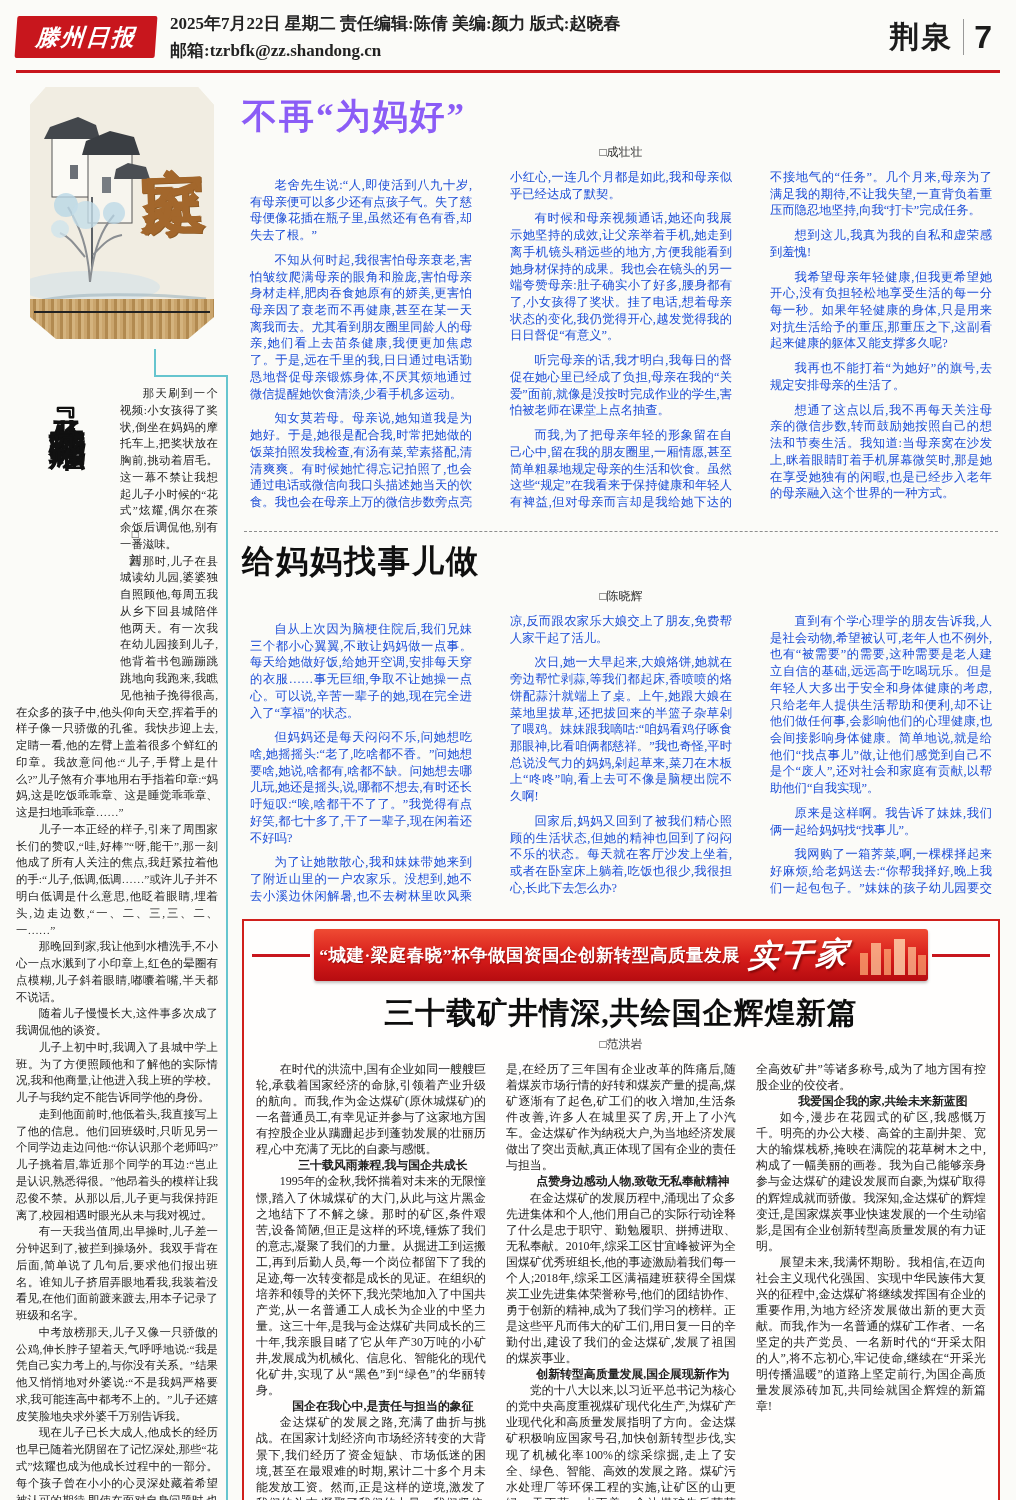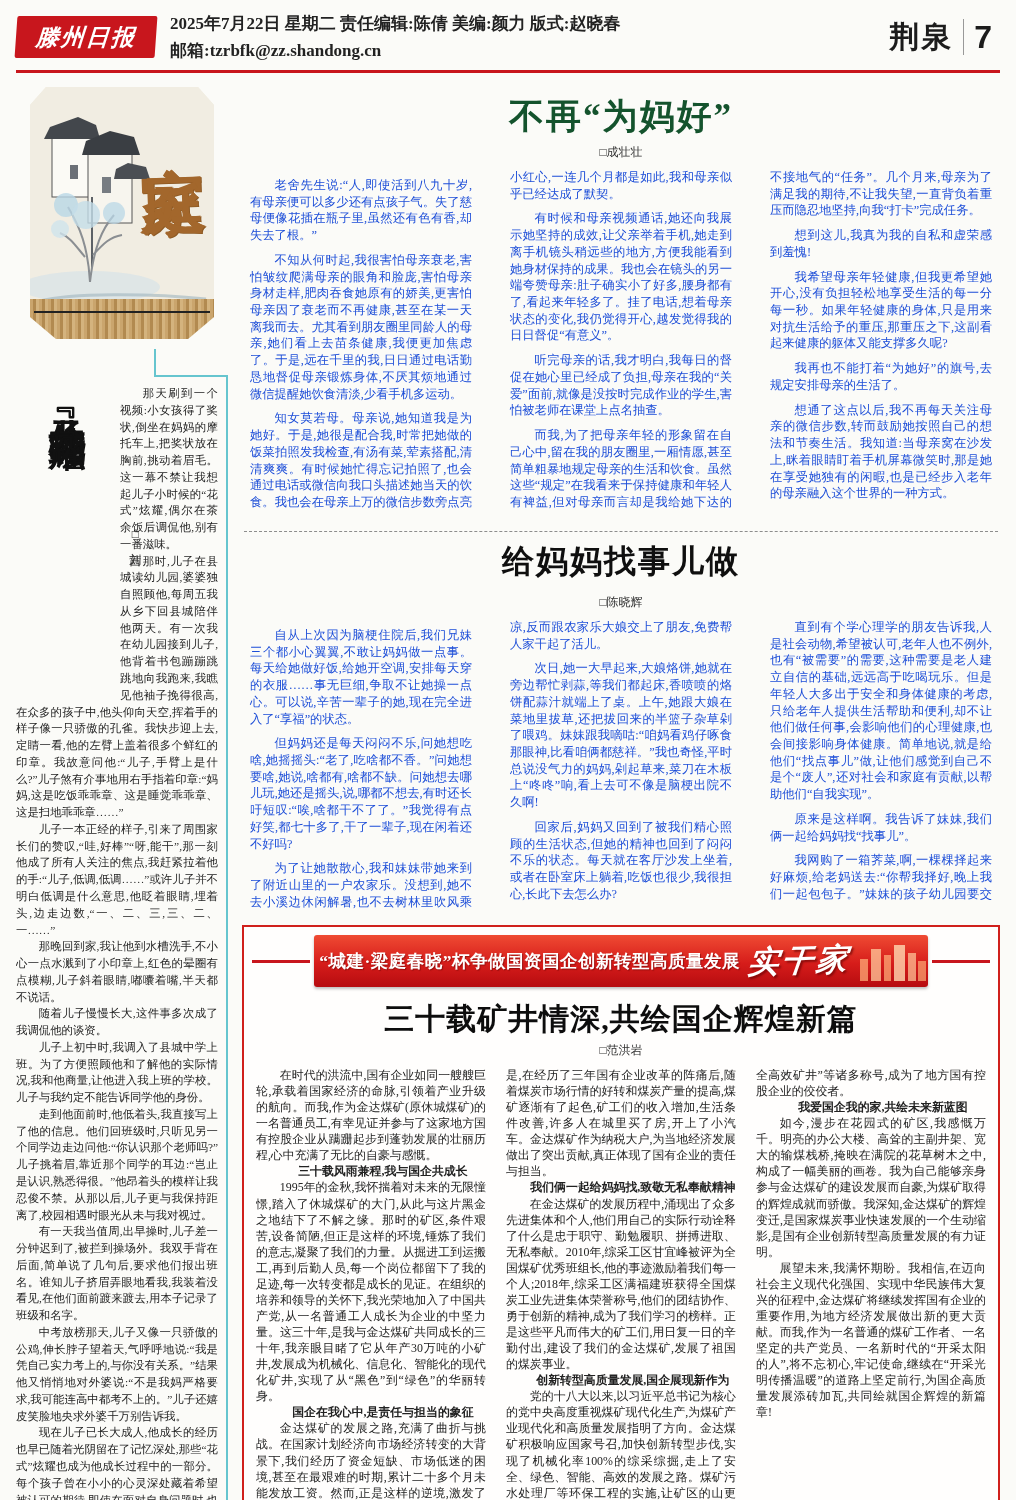--- a/index.html
+++ b/index.html
@@ -39,22 +39,22 @@
   .teal-h:before{content:"";position:absolute;left:0;top:0;width:2px;height:26px;background:#66c5cf;transform:translateY(-26px);}
 
   
   .left-article{position:absolute;top:306px;left:0;right:10px;bottom:0;overflow:hidden;}
   .vtitle-block{float:left;width:104px;height:310px;display:flex;gap:10px;}
   .vtitle{writing-mode:vertical-rl;font-size:37px;font-weight:900;line-height:1.05;letter-spacing:2px;color:#111;margin-top:4px;}
   .vauthor{writing-mode:vertical-rl;font-size:12px;color:#333;margin-top:142px;letter-spacing:2px;}
   .left-article p{margin:0;text-indent:2em;font-size:11.4px;line-height:1.47;text-align:justify;color:#222;}
 
   
-  .a-title{text-align:center;font-size:35px;font-weight:900;letter-spacing:2px;margin:14px 0 4px;color:#14532d;}
-  .a-title2{text-align:center;font-size:32px;font-weight:900;letter-spacing:2px;margin:6px 0 10px;color:#0f0f0f;}
+  .a-title{text-align:left;font-size:35px;font-weight:900;letter-spacing:2px;margin:14px 0 4px;color:#8b5cf6;}
+  .a-title2{font-size:32px;font-weight:900;letter-spacing:2px;margin:6px 0 4px;color:#0f0f0f;}
   .byline{text-align:center;font-size:12px;color:#333;margin-bottom:8px;}
   .cols{column-count:3;column-gap:22px;column-fill:auto;overflow:hidden;text-align:justify;}
   .cols p{margin:8px;text-indent:2em;font-size:12.3px;line-height:1.36;color:#1d4ed8;}
   .cols-a1{height:352px;}
   .cols-a2{height:296px;}
   .dashed{border:none;border-top:1.5px dashed #8d8d8d;margin:10px 2px 8px;}
 
   
   .feature{border:2.5px solid #d0201c;margin-top:10px;padding:6px 12px 8px;background:#fffefd;position:relative;}
   .banner{position:relative;height:54px;margin:2px 0 2px;}
@@ -141,21 +141,21 @@
 
     <main class="main-col">
 
       <section>
         <h1 class="a-title">不再“为妈好”</h1>
         <div class="byline">□成壮壮</div>
         <div class="cols cols-a1">
           <p>老舍先生说:“人,即使活到八九十岁,有母亲便可以多少还有点孩子气。失了慈母便像花插在瓶子里,虽然还有色有香,却失去了根。”</p>
           <p>不知从何时起,我很害怕母亲衰老,害怕皱纹爬满母亲的眼角和脸庞,害怕母亲身材走样,肥肉吞食她原有的娇美,更害怕母亲因了衰老而不再健康,甚至在某一天离我而去。尤其看到朋友圈里同龄人的母亲,她们看上去苗条健康,我便更加焦虑了。于是,远在千里的我,日日通过电话勤恳地督促母亲锻炼身体,不厌其烦地通过微信提醒她饮食清淡,少看手机多运动。</p>
           <p>知女莫若母。母亲说,她知道我是为她好。于是,她很是配合我,时常把她做的饭菜拍照发我检查,有汤有菜,荤素搭配,清清爽爽。有时候她忙得忘记拍照了,也会通过电话或微信向我口头描述她当天的饮食。我也会在母亲上万的微信步数旁点亮小红心,一连几个月都是如此,我和母亲似乎已经达成了默契。</p>
-          <p>有时候和母亲视频通话,她还向我展示她坚持的成效,让父亲举着手机,她走到离手机镜头稍远些的地方,方便我能看到她身材保持的成果。我也会在镜头的另一端夸赞母亲:肚子确实小了好多,腰身都有了,看起来年轻多了。挂了电话,想着母亲状态的变化,我仍觉得开心,越发觉得我的日日督促“有意义”。</p>
+          <p>有时候和母亲视频通话,她还向我展示她坚持的成效,让父亲举着手机,她走到离手机镜头稍远些的地方,方便我能看到她身材保持的成果。我也会在镜头的另一端夸赞母亲:肚子确实小了好多,腰身都有了,小女孩得了奖状。挂了电话,想着母亲状态的变化,我仍觉得开心,越发觉得我的日日督促“有意义”。</p>
           <p>听完母亲的话,我才明白,我每日的督促在她心里已经成了负担,母亲在我的“关爱”面前,就像是没按时完成作业的学生,害怕被老师在课堂上点名抽查。</p>
           <p>而我,为了把母亲年轻的形象留在自己心中,留在我的朋友圈里,一厢情愿,甚至简单粗暴地规定母亲的生活和饮食。虽然这些“规定”在我看来于保持健康和年轻人有裨益,但对母亲而言却是我给她下达的不接地气的“任务”。几个月来,母亲为了满足我的期待,不让我失望,一直背负着重压而隐忍地坚持,向我“打卡”完成任务。</p>
           <p>想到这儿,我真为我的自私和虚荣感到羞愧!</p>
           <p>我希望母亲年轻健康,但我更希望她开心,没有负担轻松地享受生活的每一分每一秒。如果年轻健康的身体,只是用来对抗生活给予的重压,那重压之下,这副看起来健康的躯体又能支撑多久呢?</p>
           <p>我再也不能打着“为她好”的旗号,去规定安排母亲的生活了。</p>
           <p>想通了这点以后,我不再每天关注母亲的微信步数,转而鼓励她按照自己的想法和节奏生活。我知道:当母亲窝在沙发上,眯着眼睛盯着手机屏幕微笑时,那是她在享受她独有的闲暇,也是已经步入老年的母亲融入这个世界的一种方式。</p>
 
         </div>
       </section>
 
@@ -198,21 +198,21 @@
 
         <div class="cols-f">
           <p>在时代的洪流中,国有企业如同一艘艘巨轮,承载着国家经济的命脉,引领着产业升级的航向。而我,作为金达煤矿(原休城煤矿)的一名普通员工,有幸见证并参与了这家地方国有控股企业从蹒跚起步到蓬勃发展的壮丽历程,心中充满了无比的自豪与感慨。</p>
 
           <p class="f-head">三十载风雨兼程,我与国企共成长</p>
           <p>1995年的金秋,我怀揣着对未来的无限憧憬,踏入了休城煤矿的大门,从此与这片黑金之地结下了不解之缘。那时的矿区,条件艰苦,设备简陋,但正是这样的环境,锤炼了我们的意志,凝聚了我们的力量。从掘进工到运搬工,再到后勤人员,每一个岗位都留下了我的足迹,每一次转变都是成长的见证。在组织的培养和领导的关怀下,我光荣地加入了中国共产党,从一名普通工人成长为企业的中坚力量。这三十年,是我与金达煤矿共同成长的三十年,我亲眼目睹了它从年产30万吨的小矿井,发展成为机械化、信息化、智能化的现代化矿井,实现了从“黑色”到“绿色”的华丽转身。</p>
 
           <p class="f-head">国企在我心中,是责任与担当的象征</p>
           <p>金达煤矿的发展之路,充满了曲折与挑战。在国家计划经济向市场经济转变的大背景下,我们经历了资金短缺、市场低迷的困境,甚至在最艰难的时期,累计二十多个月未能发放工资。然而,正是这样的逆境,激发了我们的斗志,凝聚了我们的力量。我们坚信,金达煤矿一定能够迎来更好的明天。幸运的是,在经历了三年国有企业改革的阵痛后,随着煤炭市场行情的好转和煤炭产量的提高,煤矿逐渐有了起色,矿工们的收入增加,生活条件改善,许多人在城里买了房,开上了小汽车。金达煤矿作为纳税大户,为当地经济发展做出了突出贡献,真正体现了国有企业的责任与担当。</p>
 
-          <p class="f-head">我们俩一起给妈妈找,致敬无私奉献精神</p>
+          <p class="f-head">点赞身边感动人物,致敬无私奉献精神</p>
           <p>在金达煤矿的发展历程中,涌现出了众多先进集体和个人,他们用自己的实际行动诠释了什么是忠于职守、勤勉履职、拼搏进取、无私奉献。2010年,综采工区甘宜峰被评为全国煤矿优秀班组长,他的事迹激励着我们每一个人;2018年,综采工区满福建班获得全国煤炭工业先进集体荣誉称号,他们的团结协作、勇于创新的精神,成为了我们学习的榜样。正是这些平凡而伟大的矿工们,用日复一日的辛勤付出,建设了我们的金达煤矿,发展了祖国的煤炭事业。</p>
 
           <p class="f-head">创新转型高质量发展,国企展现新作为</p>
           <p>党的十八大以来,以习近平总书记为核心的党中央高度重视煤矿现代化生产,为煤矿产业现代化和高质量发展指明了方向。金达煤矿积极响应国家号召,加快创新转型步伐,实现了机械化率100%的综采综掘,走上了安全、绿色、智能、高效的发展之路。煤矿污水处理厂等环保工程的实施,让矿区的山更绿、天更蓝、水更美。金达煤矿先后荣获“国家一级安全生产标准化煤矿”“国家二级安全高效矿井”等诸多称号,成为了地方国有控股企业的佼佼者。</p>
 
           <p class="f-head">我爱国企我的家,共绘未来新蓝图</p>
           <p>如今,漫步在花园式的矿区,我感慨万千。明亮的办公大楼、高耸的主副井架、宽大的输煤栈桥,掩映在满院的花草树木之中,构成了一幅美丽的画卷。我为自己能够亲身参与金达煤矿的建设发展而自豪,为煤矿取得的辉煌成就而骄傲。我深知,金达煤矿的辉煌变迁,是国家煤炭事业快速发展的一个生动缩影,是国有企业创新转型高质量发展的有力证明。</p>
           <p>展望未来,我满怀期盼。我相信,在迈向社会主义现代化强国、实现中华民族伟大复兴的征程中,金达煤矿将继续发挥国有企业的重要作用,为地方经济发展做出新的更大贡献。而我,作为一名普通的煤矿工作者、一名坚定的共产党员、一名新时代的“开采太阳的人”,将不忘初心,牢记使命,继续在“开采光明传播温暖”的道路上坚定前行,为国企高质量发展添砖加瓦,共同绘就国企辉煌的新篇章!</p>
 
         </div>

